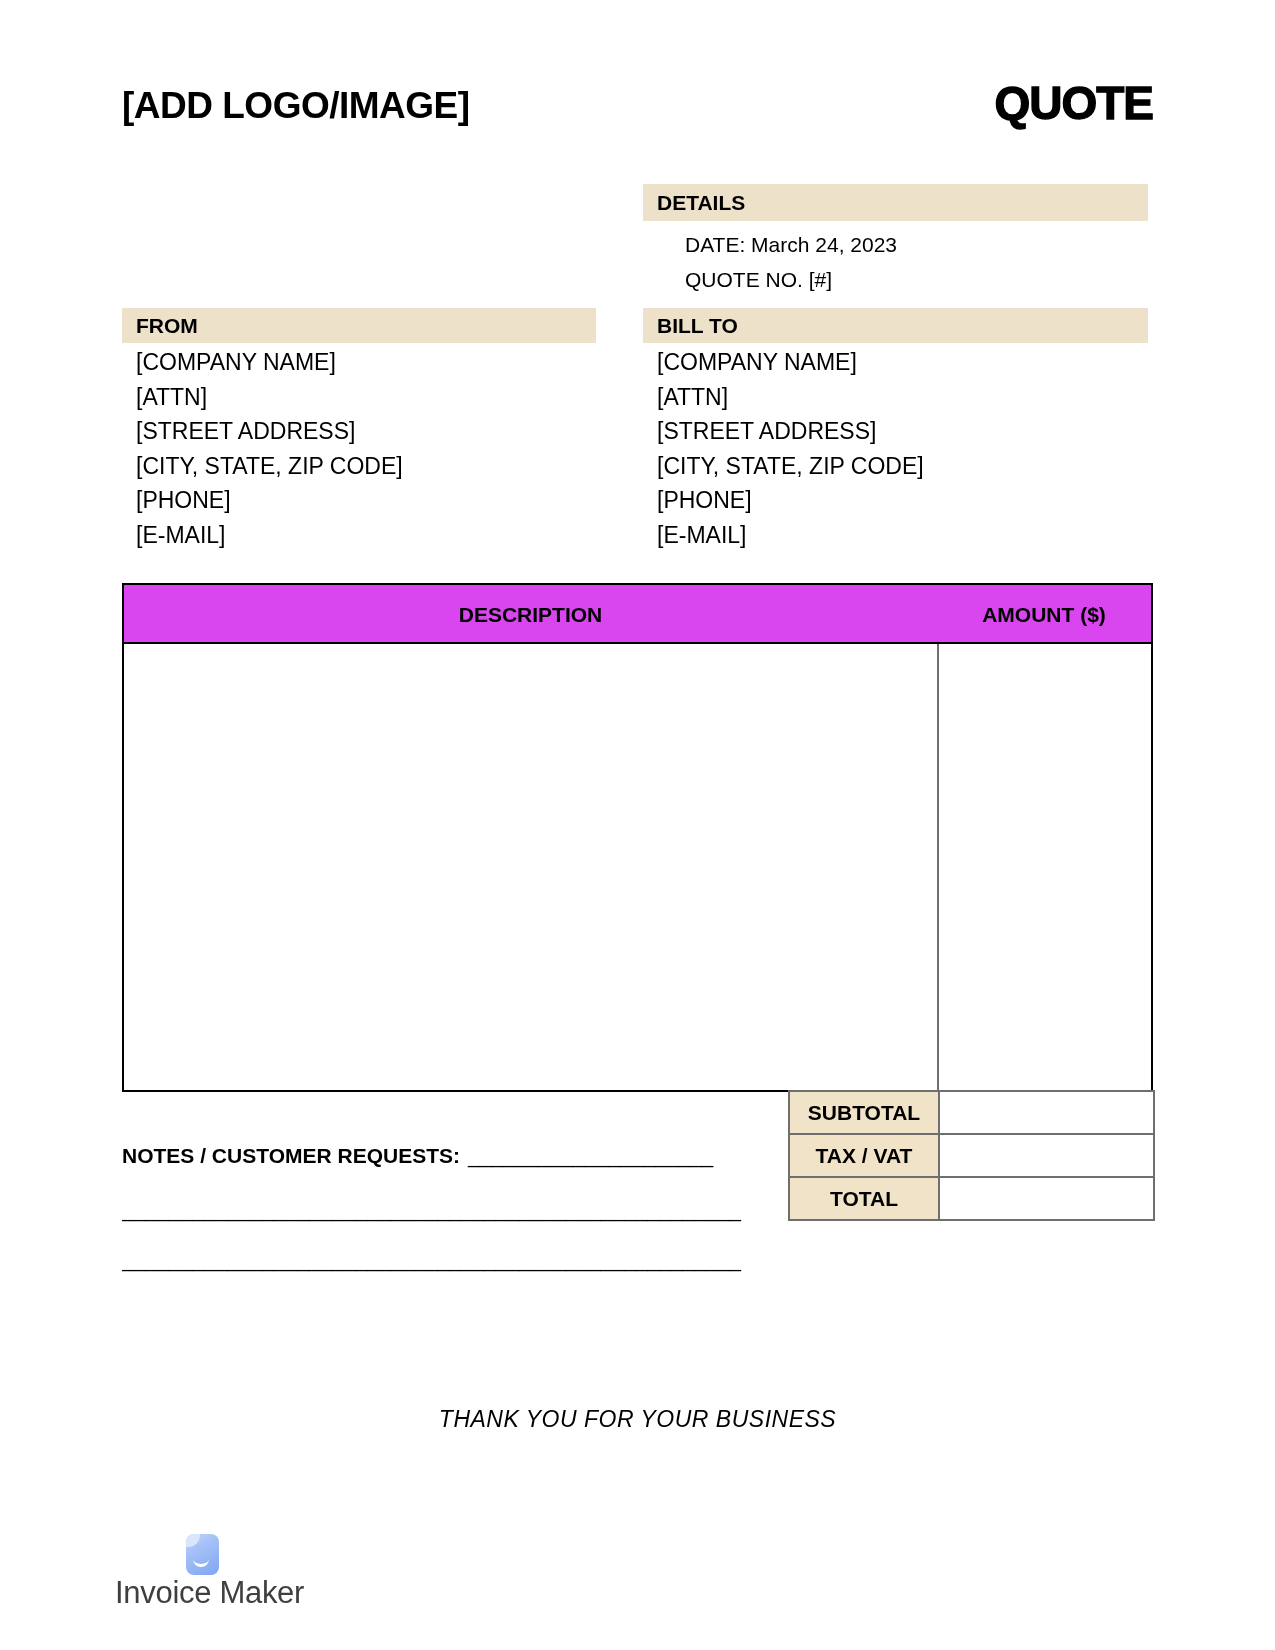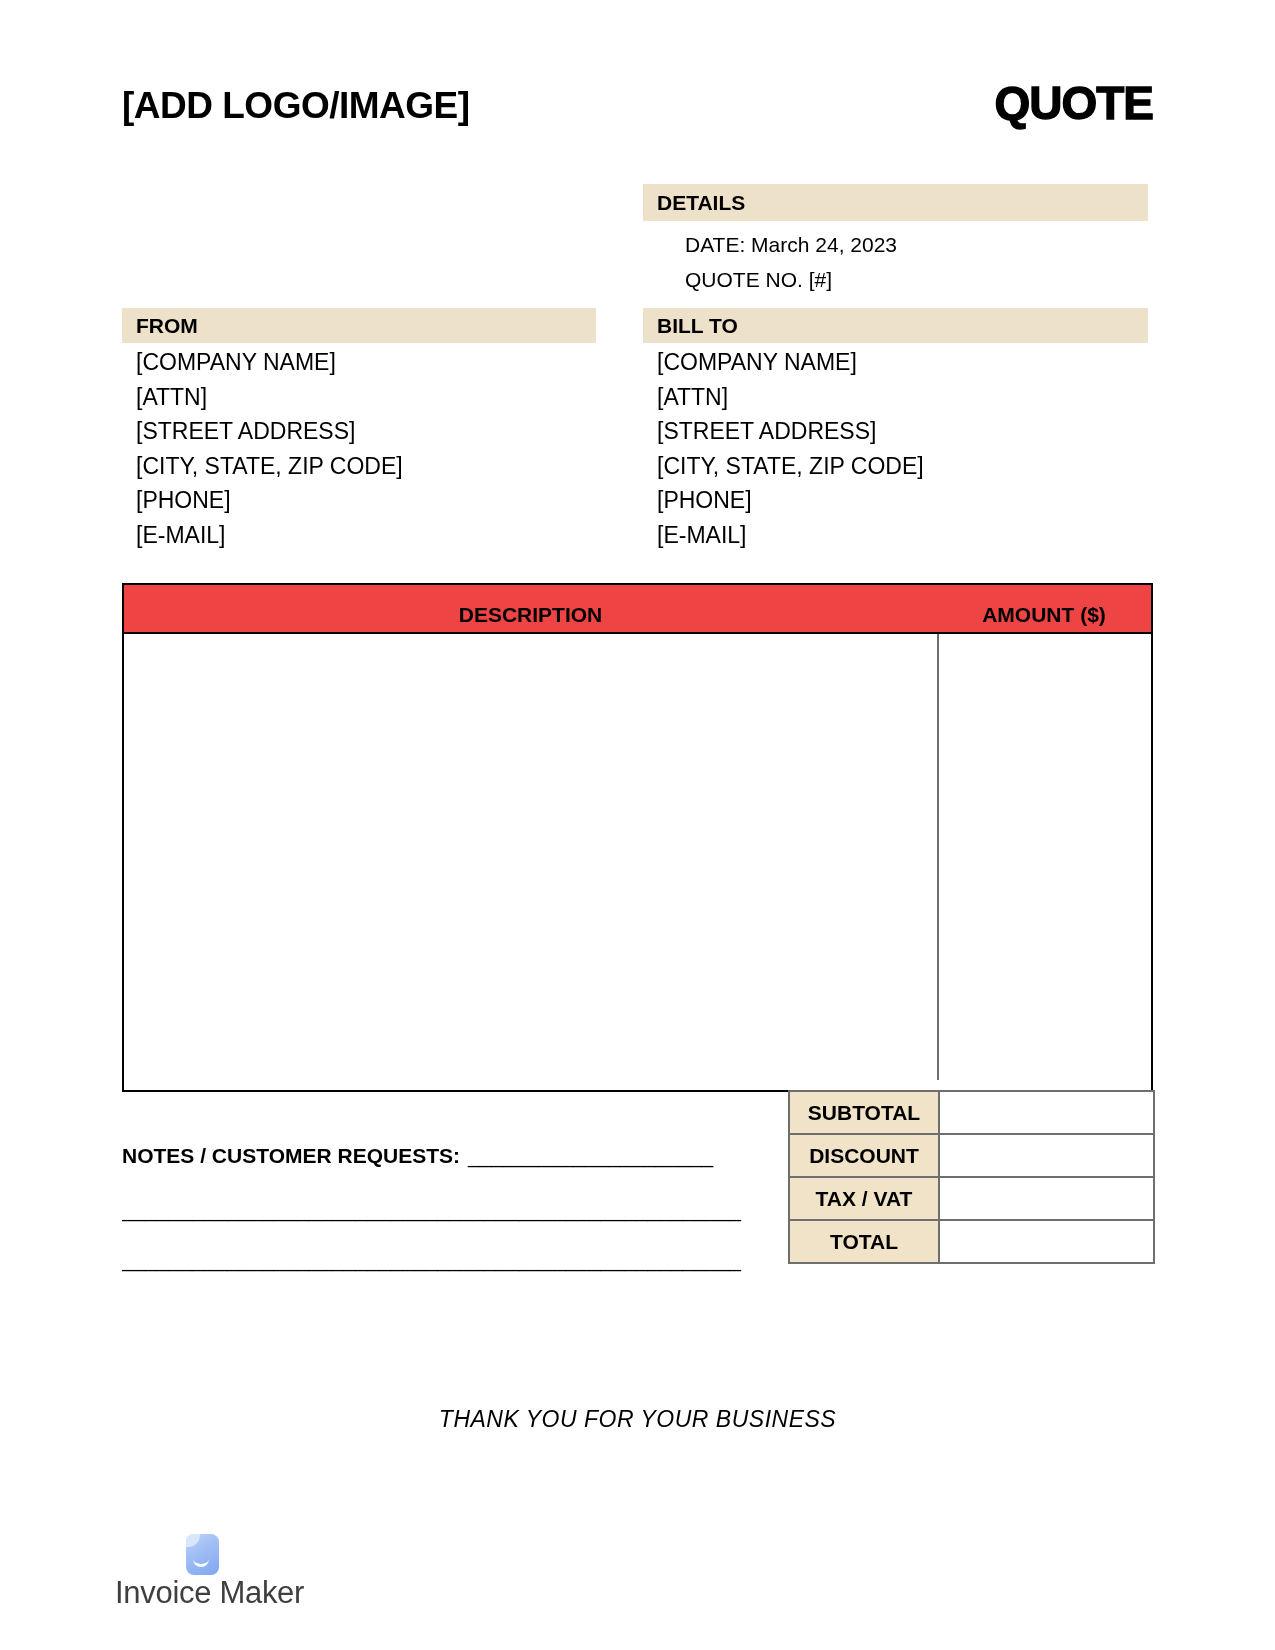--- a/index.html
+++ b/index.html
@@ -28,22 +28,22 @@
   .details-lines{position:absolute;left:685px;top:227px;font-size:21px;line-height:35px;}
   .addr{position:absolute;font-size:23px;line-height:34.5px;top:345px;}
   .addr.from{left:136px;}
   .addr.billto{left:657px;}
   
   .items-table{
     position:absolute;left:122px;top:583px;width:1031px;height:509px;
     border:2px solid #000;box-sizing:border-box;
   }
   .items-header{
-    display:flex;background:#ef4444;border-bottom:2px solid #000;
-    height:49px;line-height:59px;font-size:21px;font-weight:700;box-sizing:border-box;
+    display:flex;background:#d946ef;border-bottom:2px solid #000;
+    height:59px;line-height:59px;font-size:21px;font-weight:700;box-sizing:border-box;
   }
   .col-desc{width:813px;text-align:center;}
   .col-amt{flex:1;text-align:center;}
   .items-body{position:relative;height:446px;}
   .col-divider{
     position:absolute;left:813px;top:0;bottom:0;width:2px;background:#6E6E6E;
   }
   
   .summary{
     position:absolute;left:788px;top:1090px;border-collapse:collapse;
@@ -135,24 +135,20 @@
     </div>
   </div>
 
   <table class="summary">
     <tbody>
         <tr>
       <td class="s-label">SUBTOTAL</td>
       <td class="s-value"></td>
     </tr>
     <tr>
-      <td class="s-label">DISCOUNT</td>
-      <td class="s-value"></td>
-    </tr>
-    <tr>
       <td class="s-label">TAX / VAT</td>
       <td class="s-value"></td>
     </tr>
     <tr>
       <td class="s-label">TOTAL</td>
       <td class="s-value"></td>
     </tr>
   </tbody>
     </table>
 

